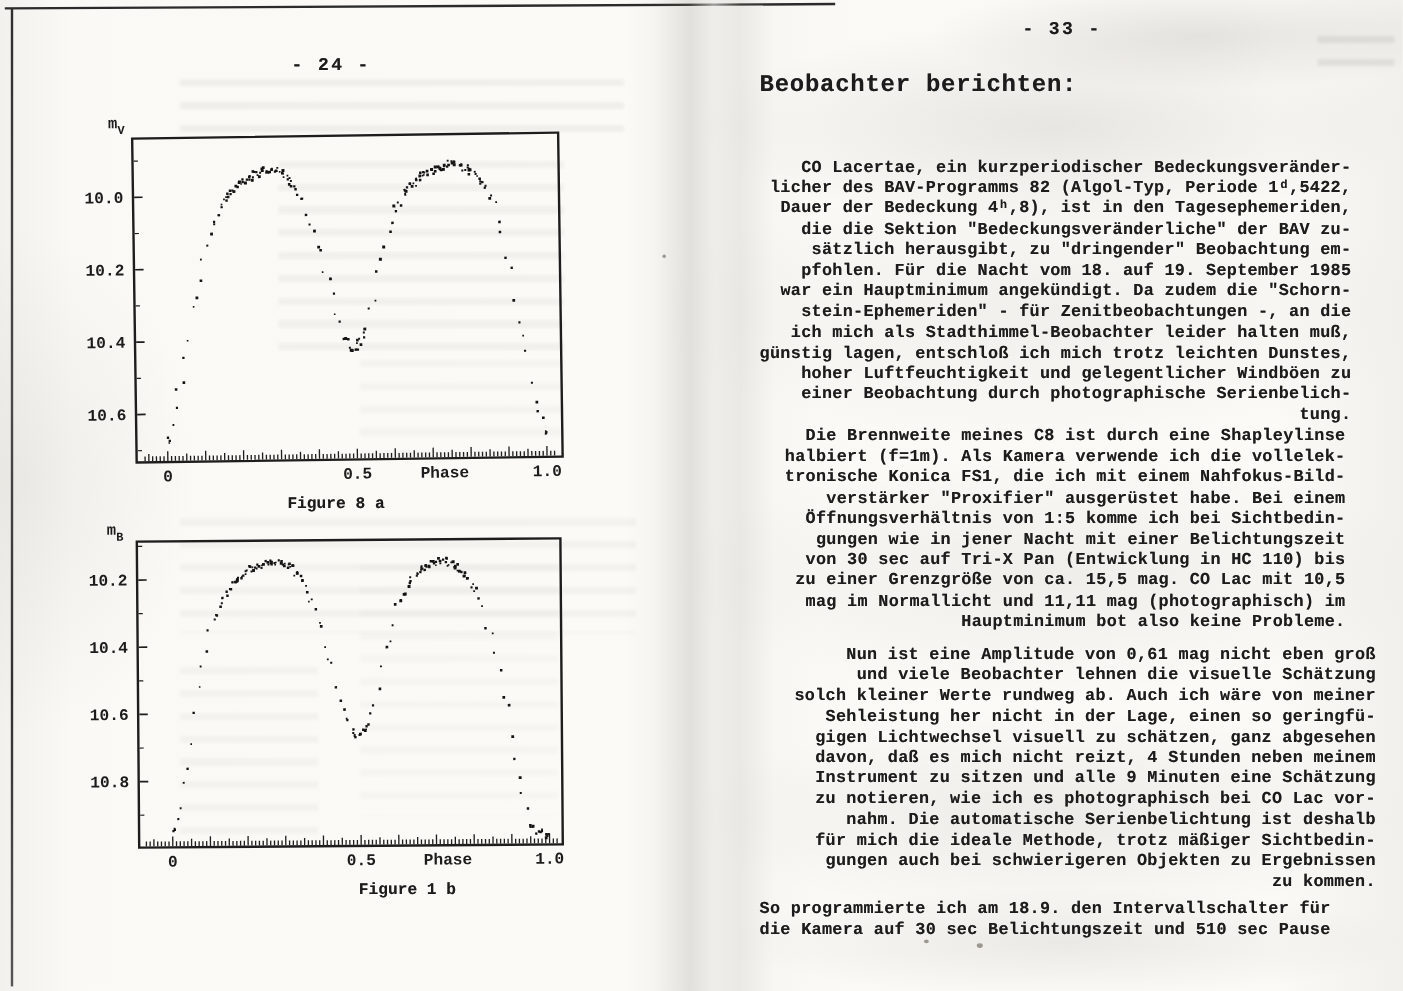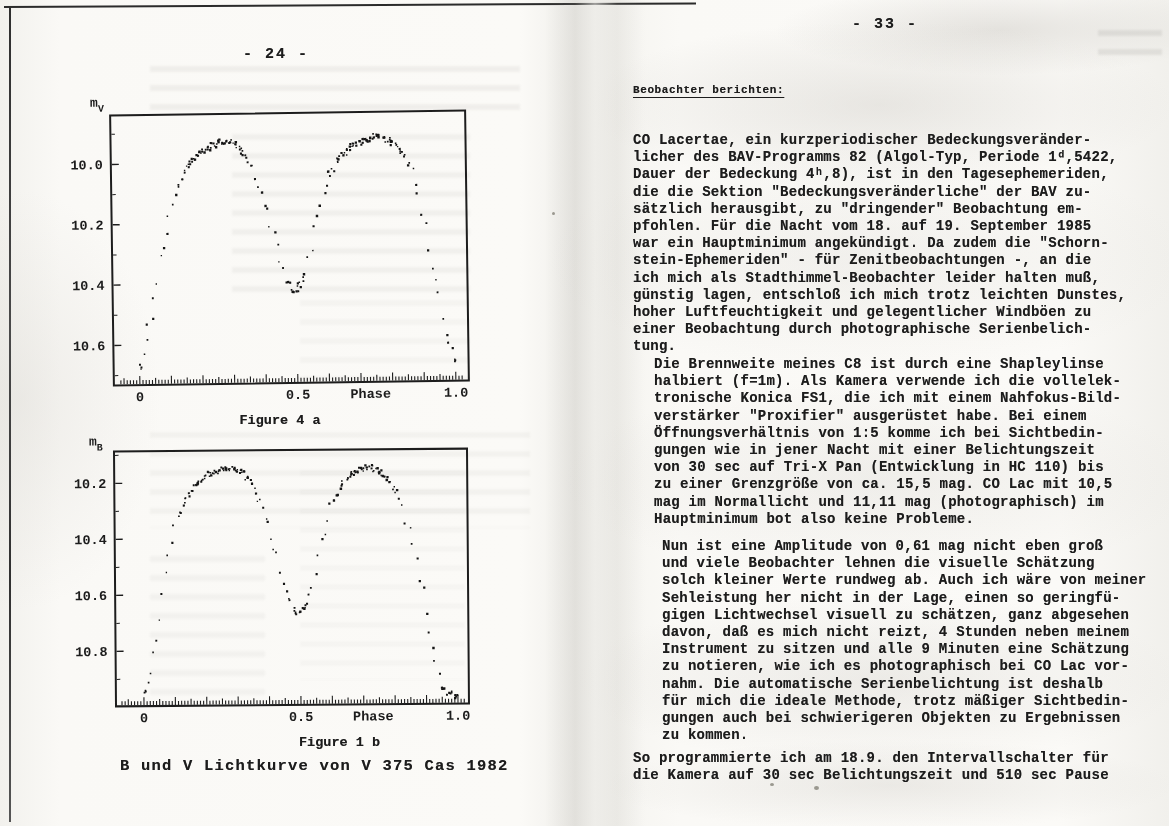--- a/index.html
+++ b/index.html
@@ -20,24 +20,24 @@
   .edge-top{position:absolute;left:4px;top:6px;width:692px;height:2px;background:#2b2b2b;
             transform:rotate(-0.30deg);transform-origin:left center;}
   .edge-left{position:absolute;left:9px;top:7px;width:2px;height:815px;
              background:linear-gradient(180deg,#2e2e2e 0%,#4a4a4a 40%,#303030 70%,#555 100%);}
   .gutter{position:absolute;left:545px;top:0;width:100px;height:826px;
     background:linear-gradient(90deg, rgba(0,0,0,0) 0%, rgba(160,157,150,0.18) 30%, rgba(235,234,230,0.6) 50%, rgba(165,162,155,0.14) 72%, rgba(0,0,0,0) 100%);}
   
   .smudge{position:absolute;filter:blur(1.3px);
     background:repeating-linear-gradient(180deg, rgba(110,108,102,0.55) 0 6px, rgba(0,0,0,0) 6px 19px);}
   .speck{position:absolute;border-radius:50%;background:#9a988f;}
-  .mono{color:#1c1c1c;font-weight:700;text-shadow:0 0 0.5px rgba(25,25,25,0.55);}
+  .mono{color:#1c1c1c;font-weight:700;text-shadow:0 0 0.5px rgba(25,25,25,0.55);text-align:right;}
   .pagenum{position:absolute;font-size:15px;letter-spacing:2px;}
-  .heading{position:absolute;font-size:11px;letter-spacing:0.6px;white-space:pre;
-           text-decoration:underline;text-underline-offset:4px;text-decoration-thickness:1.4px;margin-top:24px;}
+  .heading{position:absolute;font-size:20px;letter-spacing:0.6px;white-space:pre;
+           text-underline-offset:4px;text-decoration-thickness:1.4px;}
   .para{position:absolute;font-size:14px;line-height:17.2px;letter-spacing:0.25px;white-space:pre;}
   .caption{position:absolute;font-size:13.5px;white-space:pre;}
   .figwrap{position:absolute;left:40px;top:80px;width:500px;height:660px;}
 </style>
 </head>
 <body>
 
 <div class="scan">
 
   <div class="edge-top"></div>
@@ -722,23 +722,22 @@
           <rect x="413.45613295745846" y="615.378392271996" width="2.059350681304932" height="2.059350681304932" fill="#141414"></rect>
           <rect x="413.0590642623901" y="618.2465742063524" width="2.362601947784424" height="2.362601947784424" fill="#141414"></rect>
           <rect x="413.4694742050171" y="615.8538910436636" width="1.7030343055725097" height="1.7030343055725097" fill="#141414"></rect>
           <rect x="415.6893925704956" y="615.5930673885347" width="1.7248066902160644" height="1.7248066902160644" fill="#141414"></rect>
           <rect x="414.2978689880371" y="616.9968734288219" width="1.8336194038391114" height="1.8336194038391114" fill="#141414"></rect>
           <rect x="415.4171726734638" y="615.4199823105341" width="1.6853188872337341" height="1.6853188872337341" fill="#141414"></rect>
         </g>
       </svg>
   </div>
 
-  <div class="mono caption" style="left:180px;top:413px;width:200px;text-align:center">Figure 4 a</div>
+  <div class="mono caption" style="left:180px;top:413px;width:200px;text-align:center">Figure 8 a</div>
   <div class="mono caption" style="left:180px;top:735px;width:200px;text-align:right">Figure 1 b</div>
-  <div class="mono caption" style="left:120px;top:757px;font-size:15.5px;letter-spacing:1.2px">B und V Lichtkurve von V 375 Cas 1982</div>
 
   <div class="mono pagenum" style="left:852px;top:16px">- 33 -</div>
 
   <div class="mono heading" style="left:633px;top:60px">Beobachter berichten:</div>
 
   <div class="mono para" style="left:633px;top:132px">CO Lacertae, ein kurzperiodischer Bedeckungsveränder-
 licher des BAV-Programms 82 (Algol-Typ, Periode 1ᵈ,5422,
 Dauer der Bedeckung 4ʰ,8), ist in den Tagesephemeriden,
 die die Sektion "Bedeckungsveränderliche" der BAV zu-
 sätzlich herausgibt, zu "dringender" Beobachtung em-

